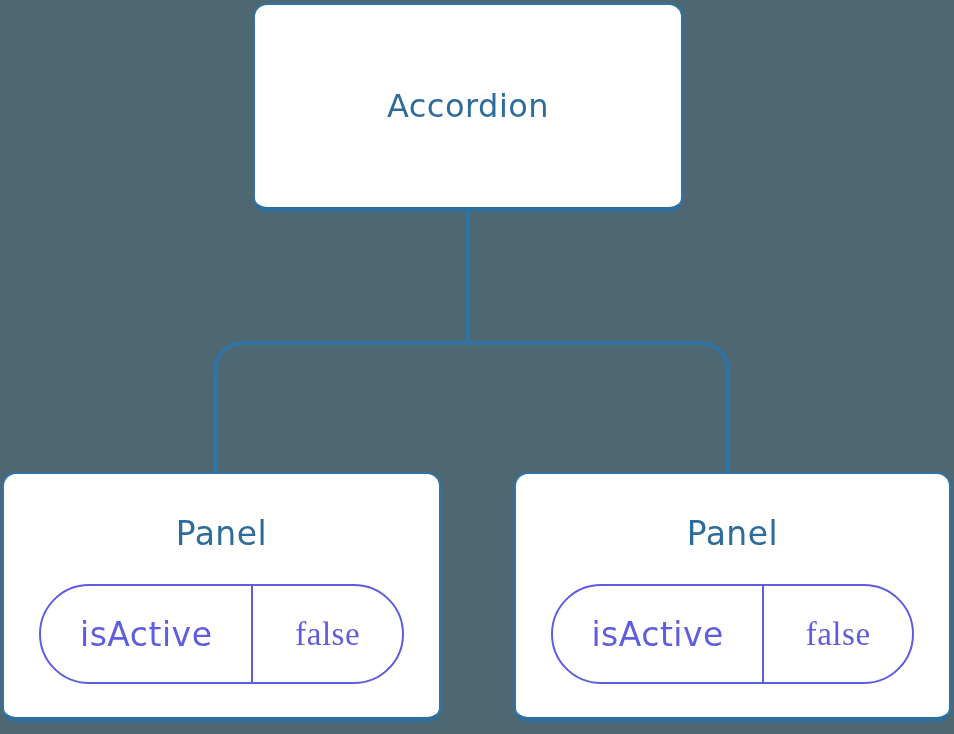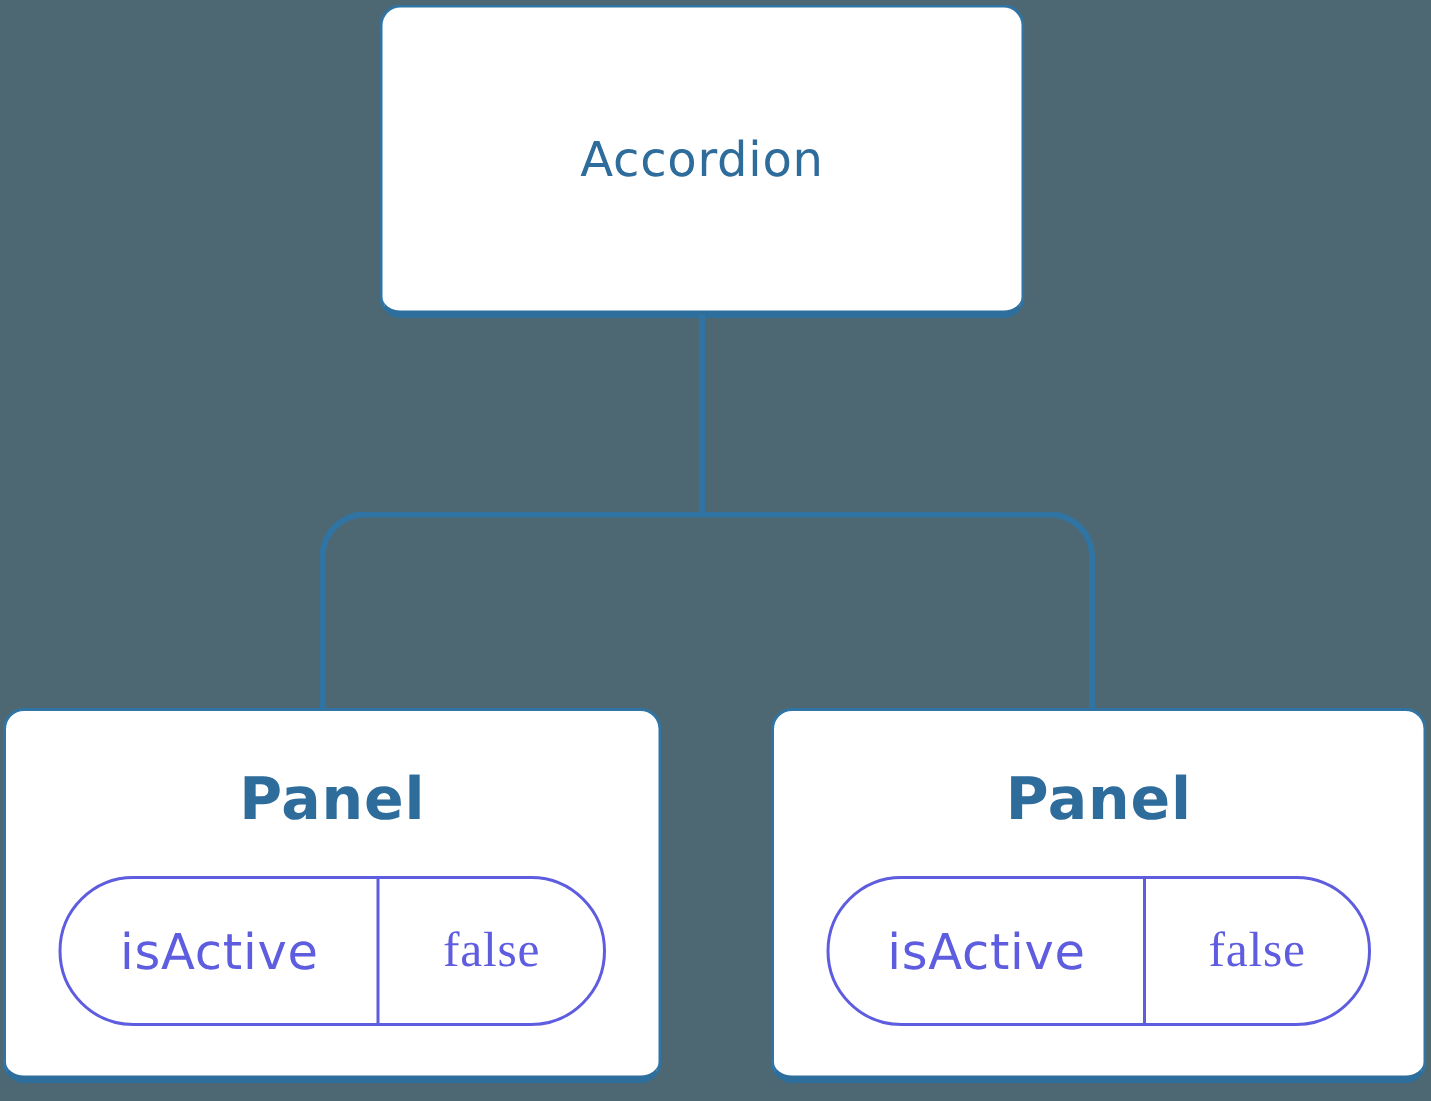--- a/index.html
+++ b/index.html
@@ -58,22 +58,22 @@
   .node-panel {
     top: 472px;
     height: 250px;
     display: flex; flex-direction: column; align-items: center;
     padding-top: 38px;
   }
   .node-panel-left  { left: 2px;   width: 439px; }
   .node-panel-right { left: 514px; width: 437px; }
   .panel-title {
     color: var(--node-text-blue);
-    font-size: 39px;
-    font-weight: 700;
+    font-size: 33px;
+    font-weight: 400;
     line-height: 44px;
     letter-spacing: 0.5px;
   }
   .pill {
     margin-top: 28px;
     width: calc(100% - 70px);
     height: 100px;
     border: 2px solid var(--pill-purple);
     border-radius: 60px;
     display: flex;

